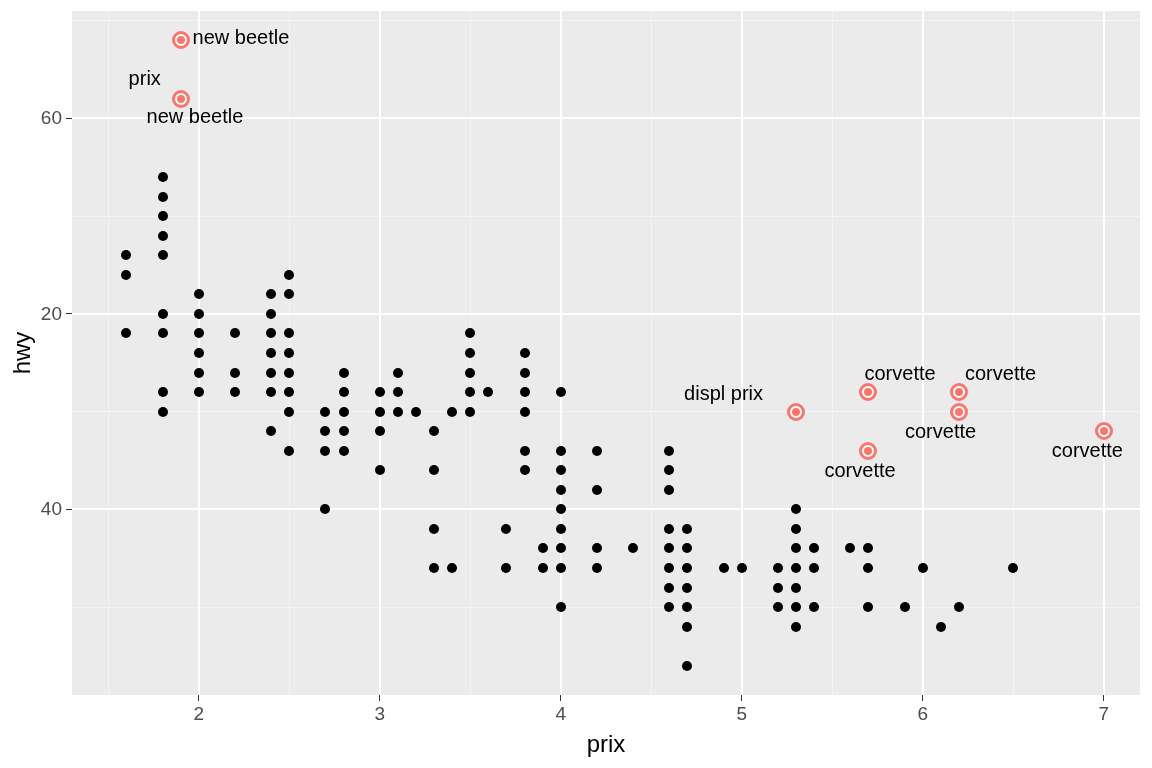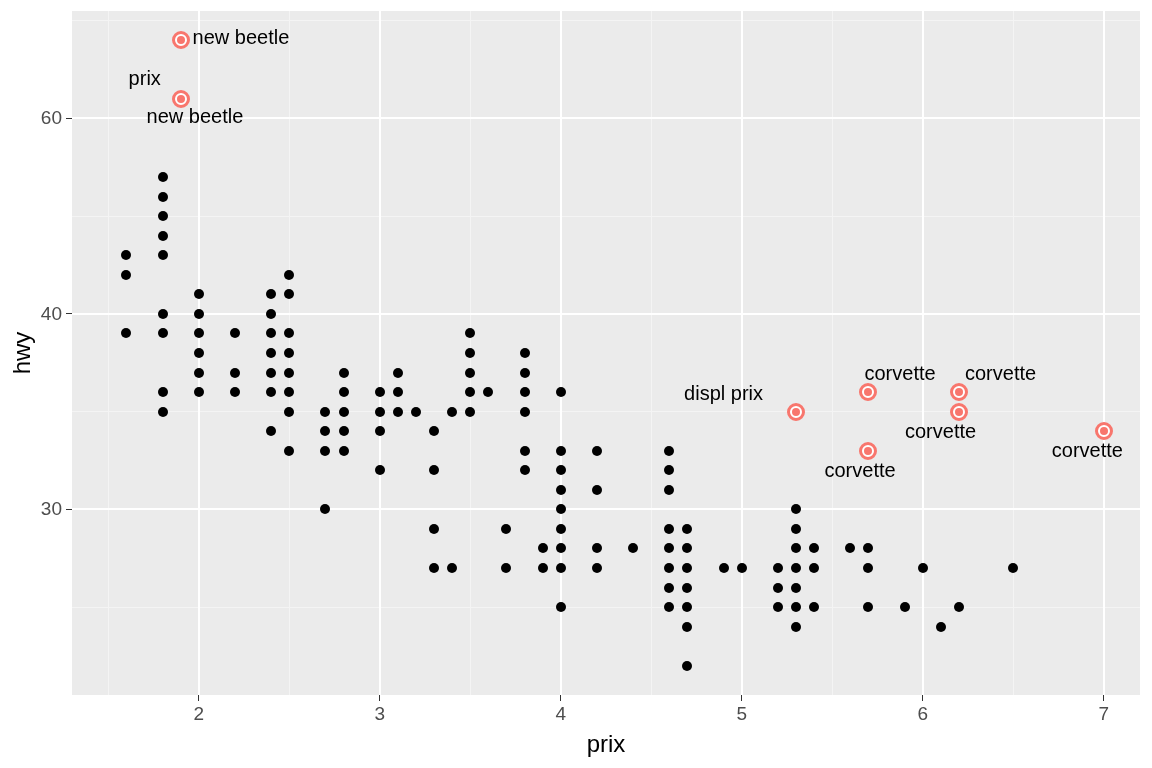--- a/index.html
+++ b/index.html
@@ -125,23 +125,23 @@
     <div class="axis-text-x" style="left: 379.729px; top: 703px;">3</div>
     <div class="axis-tick" style="left: 560.246px; top: 695px; width: 1px; height: 6px;"></div>
     <div class="axis-text-x" style="left: 560.746px; top: 703px;">4</div>
     <div class="axis-tick" style="left: 741.263px; top: 695px; width: 1px; height: 6px;"></div>
     <div class="axis-text-x" style="left: 741.763px; top: 703px;">5</div>
     <div class="axis-tick" style="left: 922.28px; top: 695px; width: 1px; height: 6px;"></div>
     <div class="axis-text-x" style="left: 922.78px; top: 703px;">6</div>
     <div class="axis-tick" style="left: 1103.3px; top: 695px; width: 1px; height: 6px;"></div>
     <div class="axis-text-x" style="left: 1103.8px; top: 703px;">7</div>
     <div class="axis-tick" style="left: 66px; top: 508.843px; width: 6px; height: 1px;"></div>
-    <div class="axis-text-y" style="left: 38px; top: 509.343px; width: 24px;">30</div>
+    <div class="axis-text-y" style="left: 38px; top: 509.343px; width: 24px;">40</div>
     <div class="axis-tick" style="left: 66px; top: 313.414px; width: 6px; height: 1px;"></div>
-    <div class="axis-text-y" style="left: 38px; top: 313.914px; width: 24px;">40</div>
+    <div class="axis-text-y" style="left: 38px; top: 313.914px; width: 24px;">20</div>
     <div class="axis-tick" style="left: 66px; top: 117.986px; width: 6px; height: 1px;"></div>
     <div class="axis-text-y" style="left: 38px; top: 118.486px; width: 24px;">60</div>
     <div class="axis-title-x" style="left: 606px; top: 730px;">prix</div>
     <div class="axis-title-y" style="left: 22px; top: 353px;">hwy</div>
     <div class="pt pt-black" style="left: 126.305px; top: 333.457px;"></div>
     <div class="pt pt-black" style="left: 126.305px; top: 274.829px;"></div>
     <div class="pt pt-black" style="left: 126.305px; top: 255.286px;"></div>
     <div class="pt pt-black" style="left: 162.508px; top: 411.629px;"></div>
     <div class="pt pt-black" style="left: 162.508px; top: 392.086px;"></div>
     <div class="pt pt-black" style="left: 162.508px; top: 333.457px;"></div>

